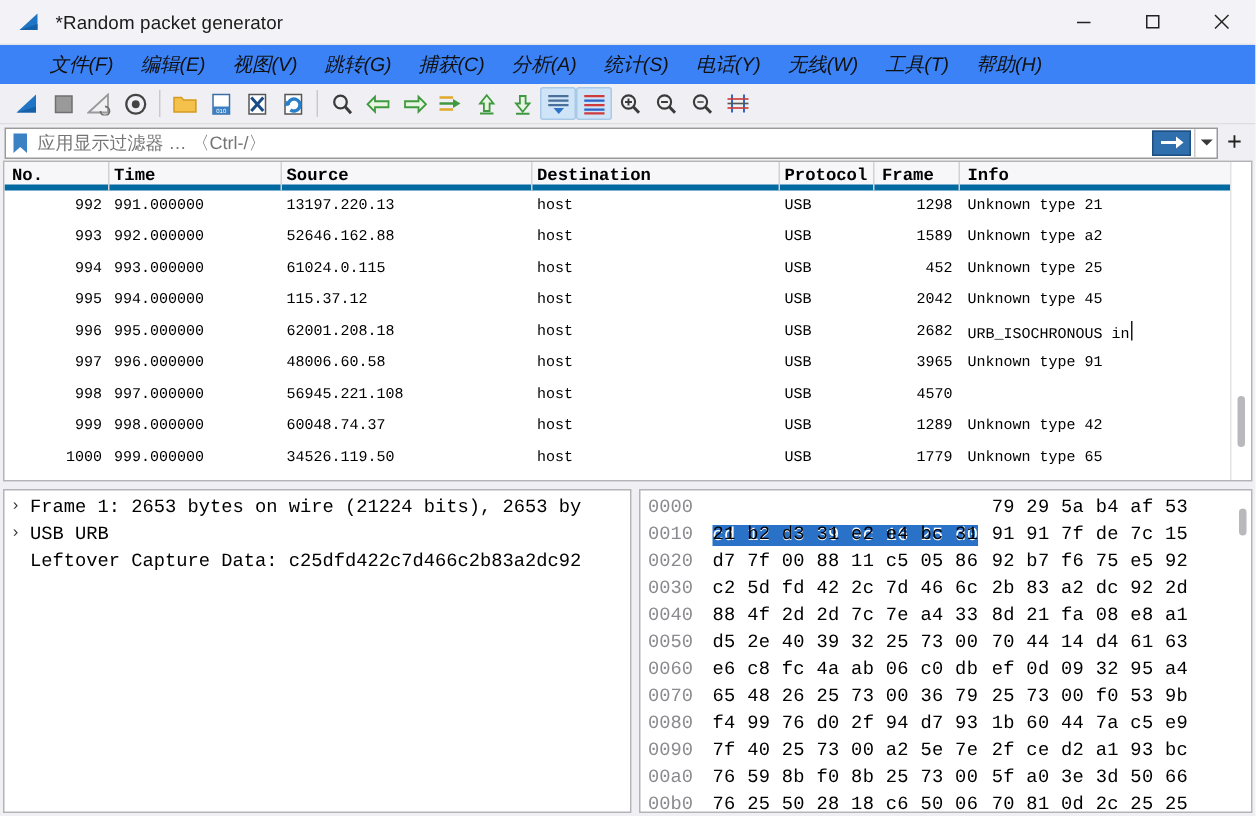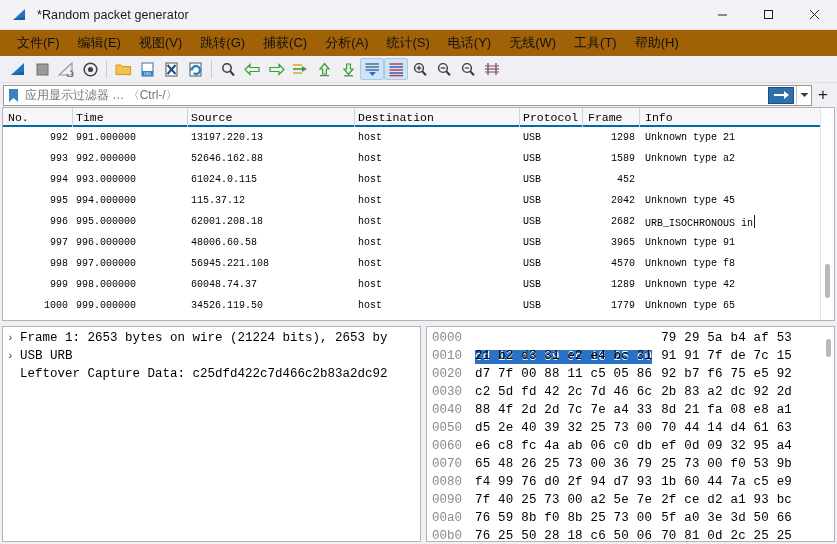--- a/index.html
+++ b/index.html
@@ -38,23 +38,24 @@
   .win-btns { margin-left: auto; display: flex; height: 30px; }
   .win-btn {
     width: 46px; height: 30px;
     display: flex; align-items: center; justify-content: center;
     font-size: 11px; color: #222;
   }
 
   
   .menubar {
     height: 26px; flex: 0 0 26px;
-    background: #a16207;
+    background: #3b82f6;
     display: flex; align-items: center;
-    padding-left: 8px;
+    padding-left: 24px;
+    font-style: italic;
   }
   .menu-item {
     font-size: 13px; color: #101010;
     padding: 2px 9px 3px 9px;
     white-space: nowrap;
     line-height: 16px;
   }
 
   
   .toolbar {
@@ -124,23 +125,23 @@
     background: #ffffff;
     border: 1px solid #b4b4b8;
     margin: 0 2px 0 2px;
     display: flex; flex-direction: column;
     overflow: hidden;
     position: relative;
   }
   .hdr-row {
     height: 19px; flex: 0 0 19px;
     display: flex; background: #f7f7f9;
-    border-bottom: 2px solid #0369a1;
+    border-bottom: 4px solid #0369a1;
     font-family: "Liberation Mono", monospace;
-    font-size: 11.5px; color: #000;
+    font-size: 11.5px; color: #000; font-weight: bold;
   }
   .hdr-cell {
     display: flex; align-items: center;
     padding-left: 5px;
     border-right: 1px solid #d2d2d6;
     overflow: hidden; white-space: nowrap;
     height: 19px;
   }
   .rows { flex: 1 1 auto; overflow: hidden; }
   .prow {
@@ -456,20 +457,21 @@
           <div class="c-len">1589</div>
           <div class="c-info">Unknown type a2</div>
         </div>
         <div class="prow">
           <div class="c-no">994</div>
           <div class="c-time">993.000000</div>
           <div class="c-src">61024.0.115</div>
           <div class="c-dst">host</div>
           <div class="c-proto">USB</div>
           <div class="c-len">452</div>
+          <div class="c-info">Unknown type 25</div>
         </div>
         <div class="prow">
           <div class="c-no">995</div>
           <div class="c-time">994.000000</div>
           <div class="c-src">115.37.12</div>
           <div class="c-dst">host</div>
           <div class="c-proto">USB</div>
           <div class="c-len">2042</div>
           <div class="c-info">Unknown type 45</div>
         </div>
@@ -491,21 +493,20 @@
           <div class="c-len">3965</div>
           <div class="c-info">Unknown type 91</div>
         </div>
         <div class="prow">
           <div class="c-no">998</div>
           <div class="c-time">997.000000</div>
           <div class="c-src">56945.221.108</div>
           <div class="c-dst">host</div>
           <div class="c-proto">USB</div>
           <div class="c-len">4570</div>
-          <div class="c-info">Unknown type f8</div>
         </div>
         <div class="prow">
           <div class="c-no">999</div>
           <div class="c-time">998.000000</div>
           <div class="c-src">60048.74.37</div>
           <div class="c-dst">host</div>
           <div class="c-proto">USB</div>
           <div class="c-len">1289</div>
           <div class="c-info">Unknown type 42</div>
         </div>

